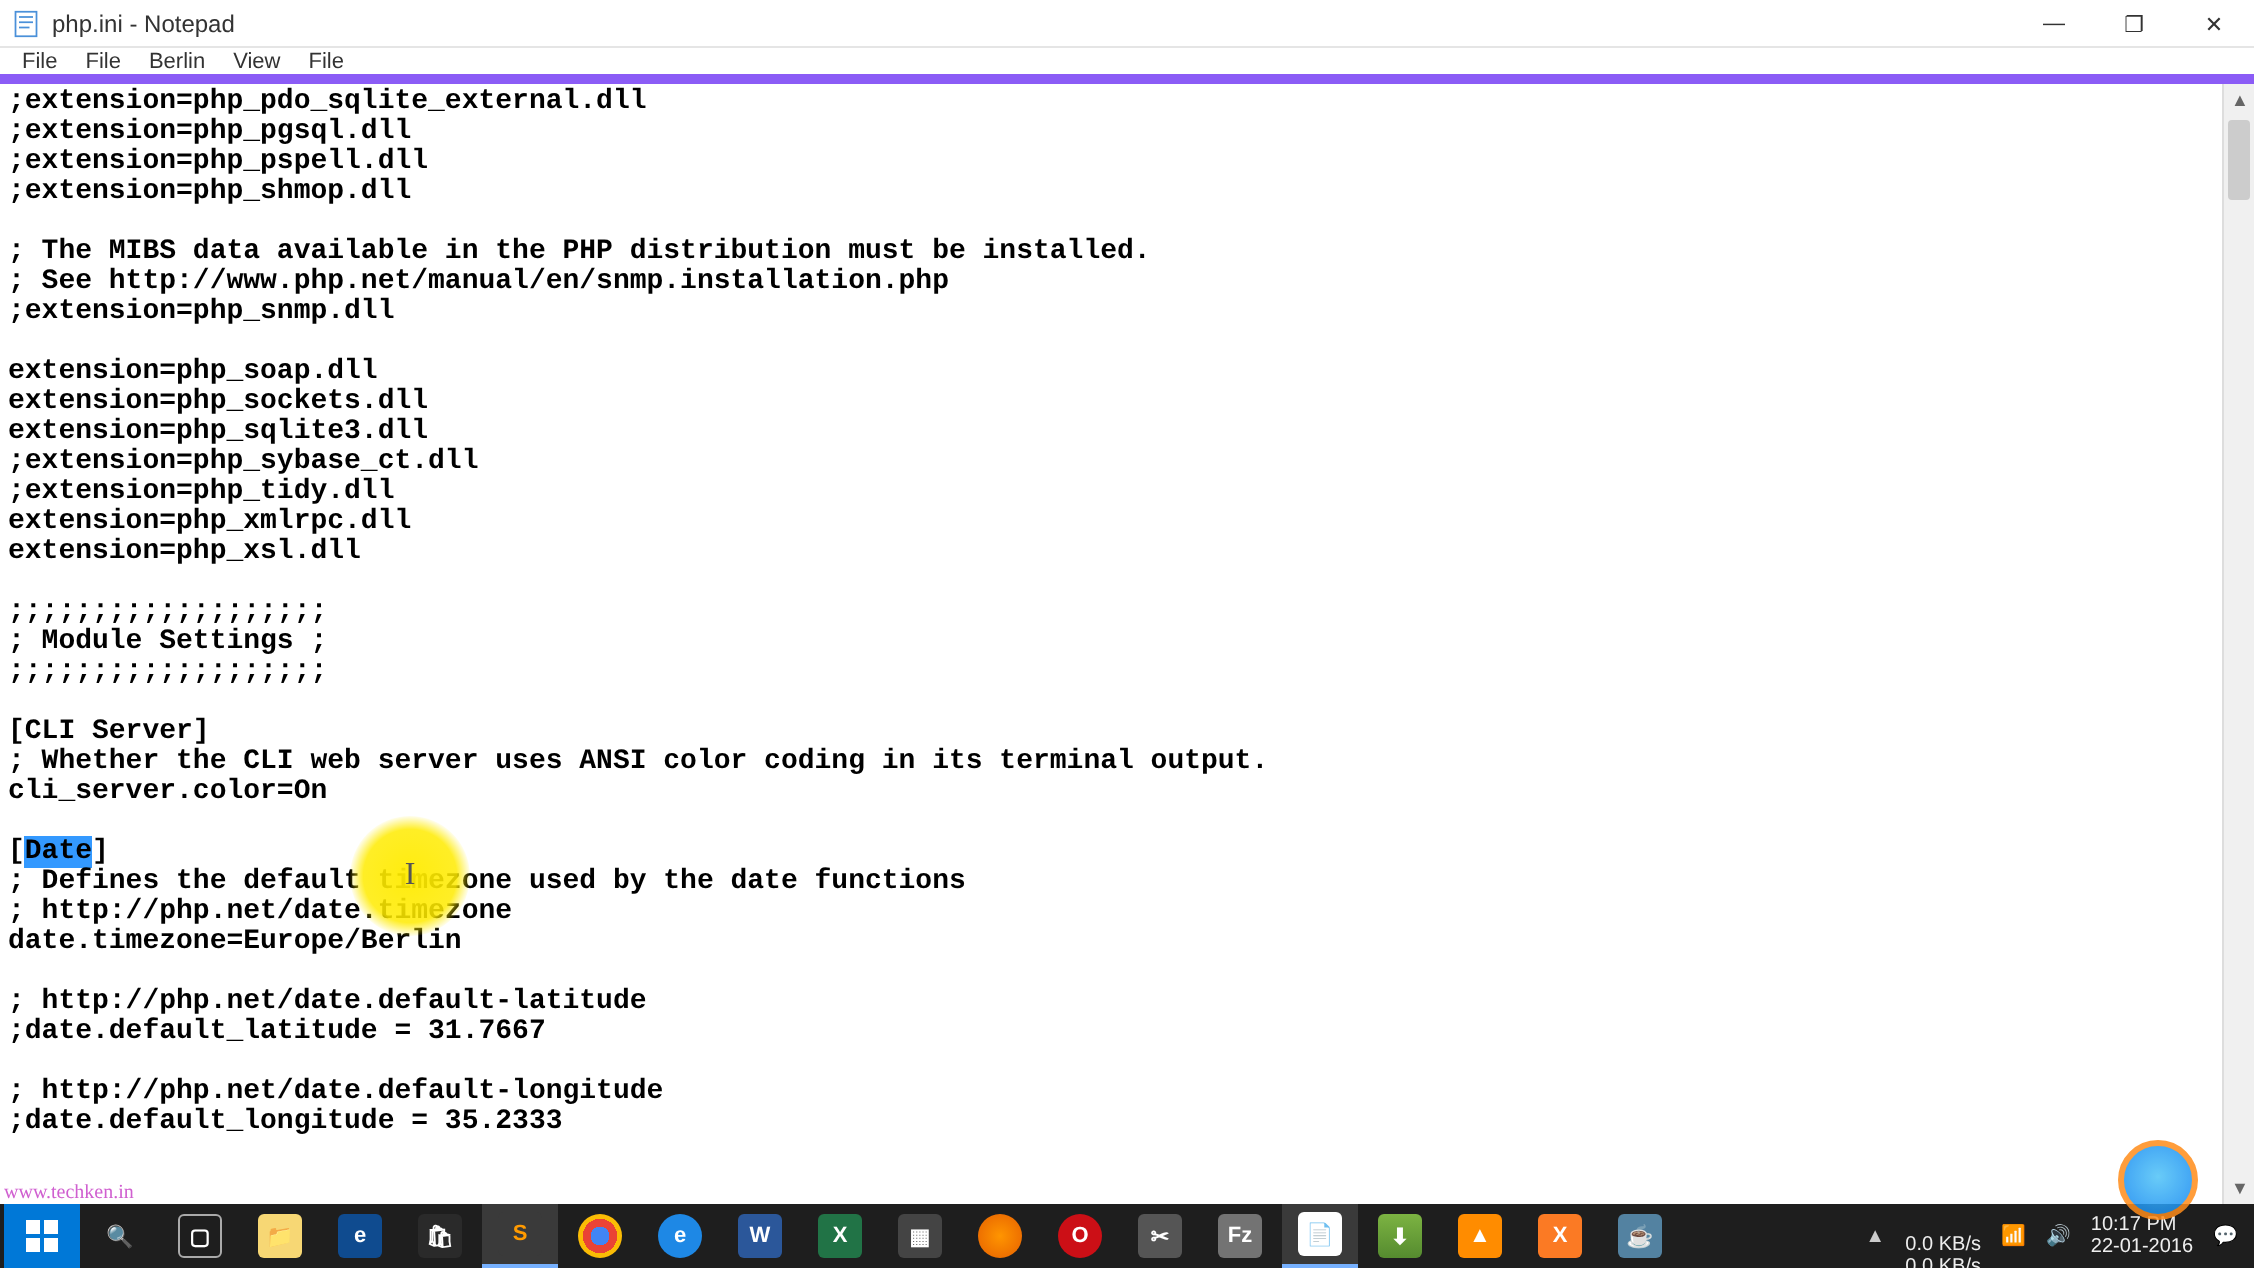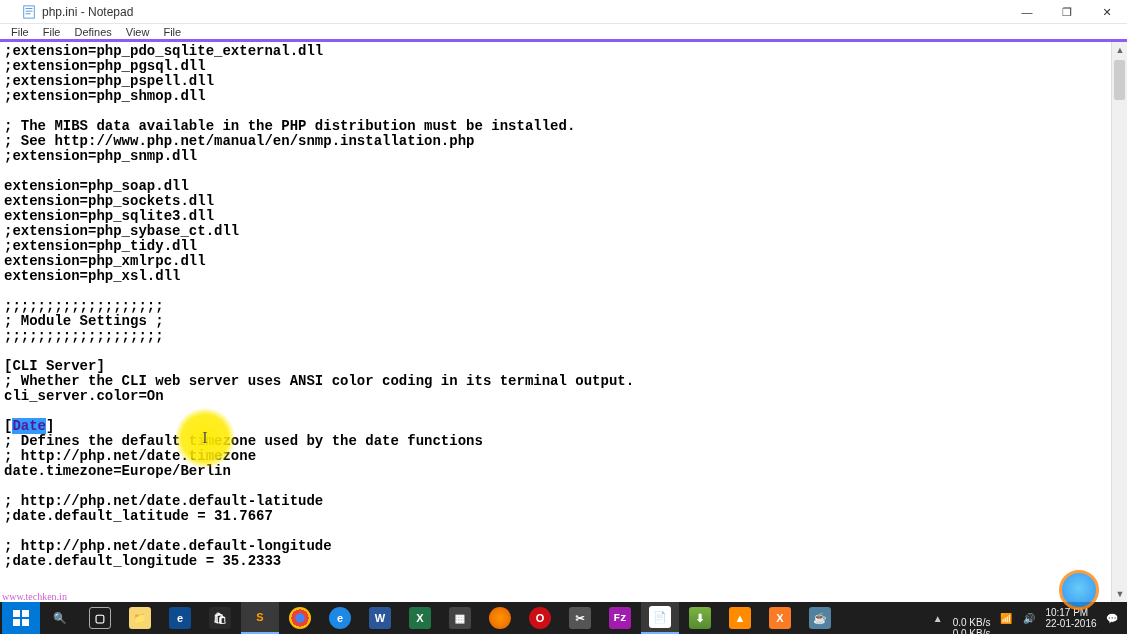--- a/index.html
+++ b/index.html
@@ -11,21 +11,21 @@
   overflow: hidden;
   background: #fff;
   position: relative;
 }
 .titlebar {
   height: 24px;
   background: #fff;
   border-bottom: 1px solid #e5e5e5;
   display: flex;
   align-items: center;
-  padding-left: 22px;
+  padding-left: 6px;
   position: relative;
 }
 .titlebar .icon {
   width: 14px;
   height: 14px;
   margin-right: 6px;
 }
 .titlebar .title {
   font-size: 12px;
   color: #333;
@@ -42,21 +42,21 @@
   height: 24px;
   display: flex;
   align-items: center;
   justify-content: center;
   font-size: 11px;
   color: #333;
 }
 .menubar {
   height: 18px;
   background: #fff;
-  border-bottom: 3px solid #8b5cf6;
+  border-bottom: 5px solid #8b5cf6;
   display: flex;
   align-items: center;
   padding-left: 4px;
   font-size: 11px;
 }
 .menu-item {
   padding: 0 7px;
   color: #333;
 }
 .editor-wrap {
@@ -73,21 +73,21 @@
   font-family: "Consolas", "Courier New", monospace;
   font-size: 14px;
   line-height: 15px;
   font-weight: bold;
   white-space: pre;
   color: #000;
   position: relative;
 }
 .selected {
   background: #3399ff;
-  color: #4c1d95;
+  color: #000000;
 }
 .scrollbar-v {
   position: absolute;
   right: 0;
   top: 42px;
   bottom: 32px;
   width: 16px;
   background: #f0f0f0;
   border-left: 1px solid #ddd;
 }
@@ -234,21 +234,21 @@
   <div class="win-controls">
     <div class="win-btn">—</div>
     <div class="win-btn">❐</div>
     <div class="win-btn">✕</div>
   </div>
 </div>
 
 <div class="menubar">
   <div class="menu-item">File</div>
   <div class="menu-item">File</div>
-  <div class="menu-item">Defines</div>
+  <div class="menu-item">Berlin</div>
   <div class="menu-item">View</div>
   <div class="menu-item">File</div>
 </div>
 
 <div class="editor-wrap">
   <div class="editor" id="editor">;extension=php_pdo_sqlite_external.dll
 ;extension=php_pgsql.dll
 ;extension=php_pspell.dll
 ;extension=php_shmop.dll
 
@@ -344,21 +344,21 @@
   <div class="item">
       <div class="iconsq" style="background:radial-gradient(circle,#ff9500,#e66000);border-radius:50%;"></div>
     </div>
   <div class="item">
       <div class="iconsq" style="background:#cc0f16;border-radius:50%;">O</div>
     </div>
   <div class="item">
       <div class="iconsq" style="background:#555;">✂</div>
     </div>
   <div class="item">
-      <div class="iconsq" style="background:#a21caf;font-family:Liberation Mono, monospace;">Fz</div>
+      <div class="iconsq" style="background:#737373;">Fz</div>
     </div>
   <div class="item active">
       <div class="iconsq" style="background:#fff;color:#4a90d9;">📄</div>
     </div>
   <div class="item">
       <div class="iconsq" style="background:linear-gradient(#7cb342,#558b2f);">⬇</div>
     </div>
   <div class="item">
       <div class="iconsq" style="background:#ff8c00;">▲</div>
     </div>

